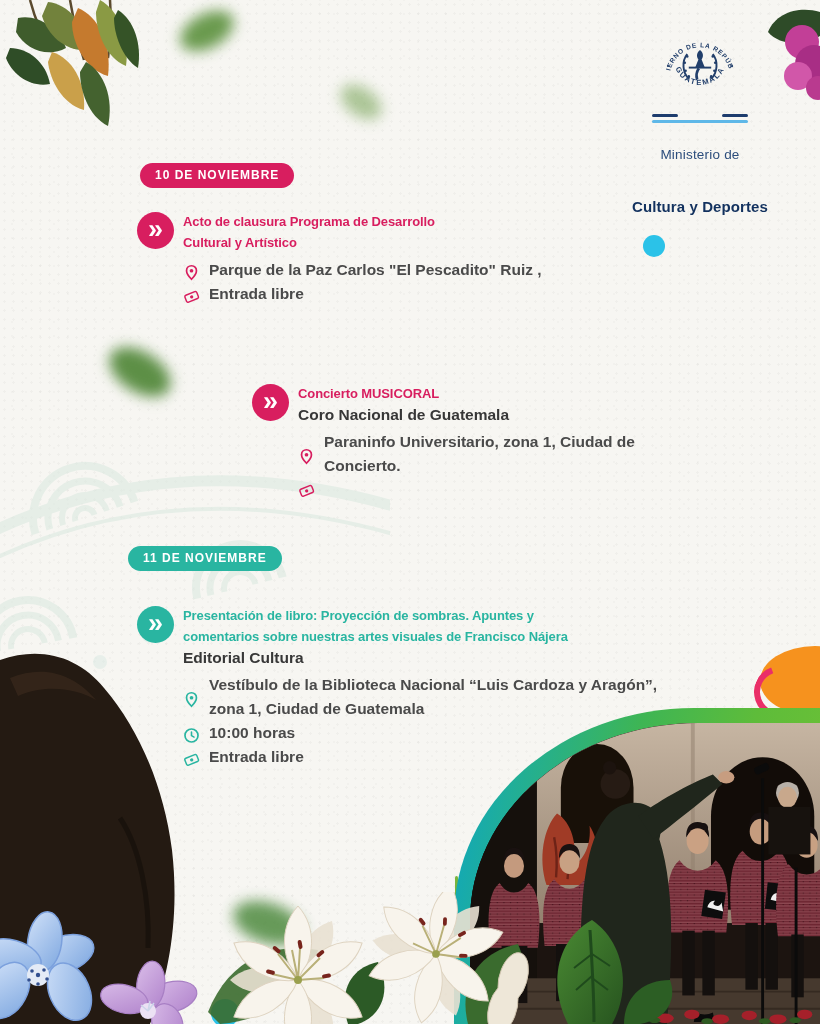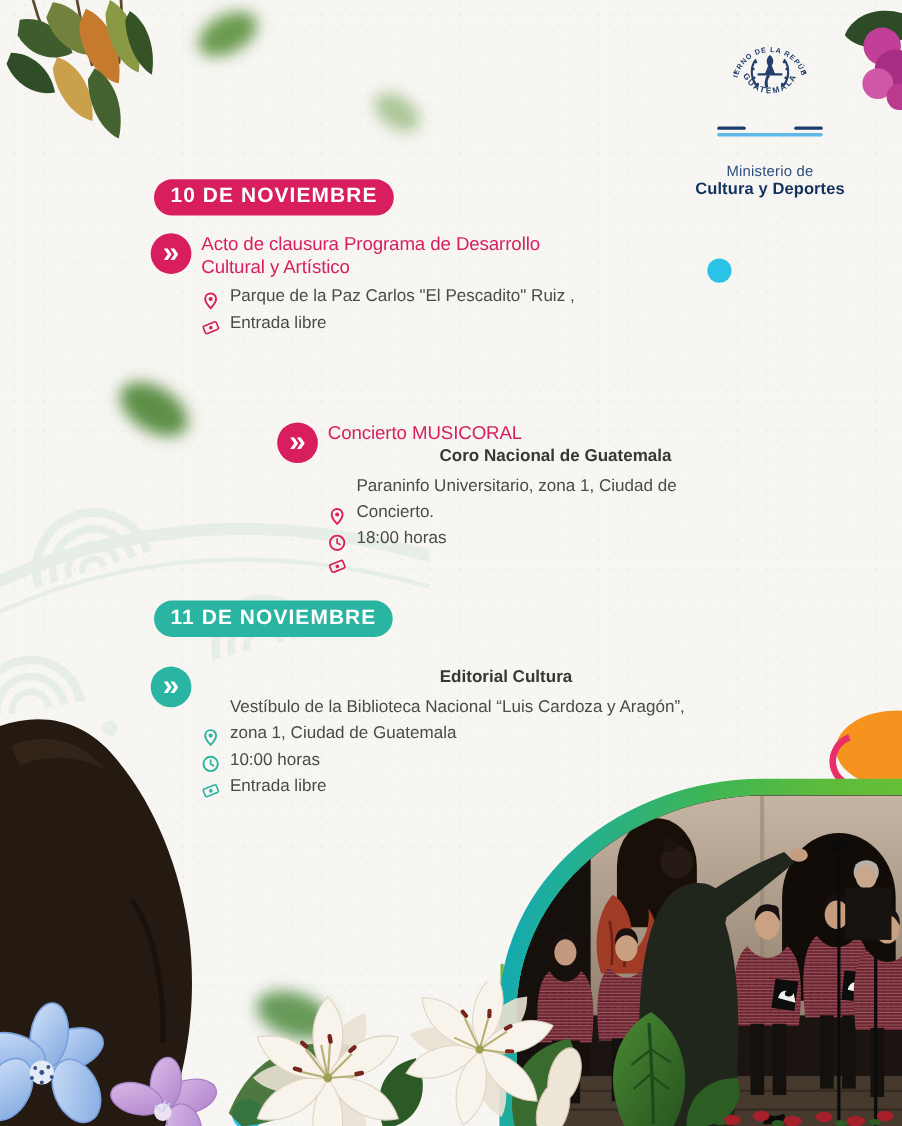--- a/index.html
+++ b/index.html
@@ -13,37 +13,37 @@
     background-size:9px 9px,14px 14px;
     background-position:0 0,5px 7px;
   }
   
   .gov{position:absolute;left:622px;top:26px;width:156px;text-align:center;z-index:5;}
   .gov .divider{position:relative;width:96px;height:9px;margin:4px auto 0;}
   .gov .divider .dash{position:absolute;top:0;width:26px;height:3px;background:#1d3c6d;border-radius:2px;}
   .gov .divider .dash.l{left:0;} .gov .divider .dash.r{right:0;}
   .gov .divider .blue{position:absolute;top:6px;left:0;width:100%;height:2.5px;background:#5fb8e8;border-radius:2px;}
   .gov .min1{margin-top:24px;font-size:13.5px;color:#2c4d7c;letter-spacing:.2px;}
-  .gov .min2{font-size:15px;font-weight:bold;color:#12315e;letter-spacing:.1px;}
+  .gov .min2{font-size:15px;font-weight:bold;color:#12315e;letter-spacing:.1px;margin-top:36px;}
   
-  .banner{position:absolute;background:#d81e5f;color:#fff;font-weight:bold;font-size:19px;
+  .banner{position:absolute;background:#d81e5f;color:#fff;font-weight:bold;font-size:12px;
     letter-spacing:1px;padding:5px 15px 6px;border-radius:17px;z-index:5;}
   .banner.teal{background:#29b5a1;}
   
   .event{position:absolute;z-index:5;}
   .badge{position:absolute;left:0;top:1px;width:37px;height:37px;border-radius:50%;
     background:#d81e5f;color:#fff;display:flex;align-items:center;justify-content:center;
     font-size:27px;font-weight:bold;line-height:1;padding-bottom:3px;box-sizing:border-box;}
   .event.teal-ev .badge{background:#29b5a1;}
   .event .body{margin-left:46px;}
-  .etitle{font-weight:normal;font-size:17px;line-height:21px;letter-spacing:-.1px;color:#d81e5f;}
+  .etitle{font-weight:bold;font-size:13px;line-height:21px;letter-spacing:-.1px;color:#d81e5f;}
   .event.teal-ev .etitle{color:#29b5a1;}
-  .esub{font-weight:bold;font-size:15.5px;line-height:21px;color:#373737;text-align:center;}
+  .esub{font-weight:bold;font-size:15.5px;line-height:21px;color:#373737;}
   .details{margin-top:5px;color:#4a4a4a;font-size:15.5px;}
-  .drow{display:flex;align-items:flex-end;}
+  .drow{display:flex;align-items:center;font-weight:bold;}
   .dicon{flex:0 0 17px;width:17px;height:17px;margin:4px 9px 0 0;color:#d81e5f;}
   .event.teal-ev .dicon{color:#29b5a1;}
   .dicon svg{display:block;width:17px;height:17px;}
   .dlines div{line-height:24px;}
   
   .dot{position:absolute;border-radius:50%;background:#2bc2e8;z-index:4;}
   .blurleaf{position:absolute;border-radius:50%;filter:blur(7px);z-index:2;}
   .orange-blob{position:absolute;right:-50px;top:646px;width:110px;height:70px;border-radius:50%;
     background:#f6921e;z-index:2;}
   .pink-arc{position:absolute;right:14px;top:666px;width:40px;height:40px;border-radius:50%;
@@ -215,47 +215,40 @@
               </svg>
           </span>
           <div class="dlines">
               <div>Paraninfo Universitario, zona 1, Ciudad de</div>
               <div>Concierto.</div>
             </div>
         </div>
         <div class="drow">
           <span class="dicon">
             <svg viewBox="0 0 24 24">
-                <circle cx="12" cy="12" r="9.2" fill="none" stroke="currentColor" stroke-width="2.4"></circle>
-                <path d="M12 7.2 v5 l3.6 2" fill="none" stroke="currentColor" stroke-width="2.2" stroke-linecap="round"></path>
-              </svg>
-          </span>
-          <div class="dlines">
-              <div>18:00 horas</div>
-            </div>
-        </div>
-        <div class="drow">
-          <span class="dicon">
-            <svg viewBox="0 0 24 24">
                 <g transform="rotate(-22 12 12)">
                   <rect x="3" y="7.4" width="18" height="10.4" rx="2.2" fill="none" stroke="currentColor" stroke-width="2.1"></rect>
                   <circle cx="12" cy="12.6" r="2.3" fill="currentColor"></circle>
                 </g>
               </svg>
           </span>
         </div>
       </div>
     </div>
   </div>
 
-  <div class="banner teal" style="left:140px;top:546px;">11 DE NOVIEMBRE</div>
+  <div class="banner teal" style="left:128px;top:546px;">11 DE NOVIEMBRE</div>
 
   <div class="event teal-ev" style="left:137px;top:605px;width:600px;">
     <div class="badge">»</div>
     <div class="body">
+      <div class="etitle">
+        <div>Presentación de libro: Proyección de sombras. Apuntes y</div>
+        <div>comentarios sobre nuestras artes visuales de Francisco Nájera</div>
+      </div>
       <div class="esub">Editorial Cultura</div>
       <div class="details">
         <div class="drow">
           <span class="dicon">
             <svg viewBox="0 0 24 24">
                 <path d="M12 2.5 C8 2.5 5 5.6 5 9.4 c0 5 7 12.1 7 12.1 s7 -7.1 7 -12.1 c0 -3.8 -3 -6.9 -7 -6.9 z" fill="none" stroke="currentColor" stroke-width="2.4"></path>
                 <circle cx="12" cy="9.5" r="2.6" fill="currentColor"></circle>
               </svg>
           </span>
           <div class="dlines">

